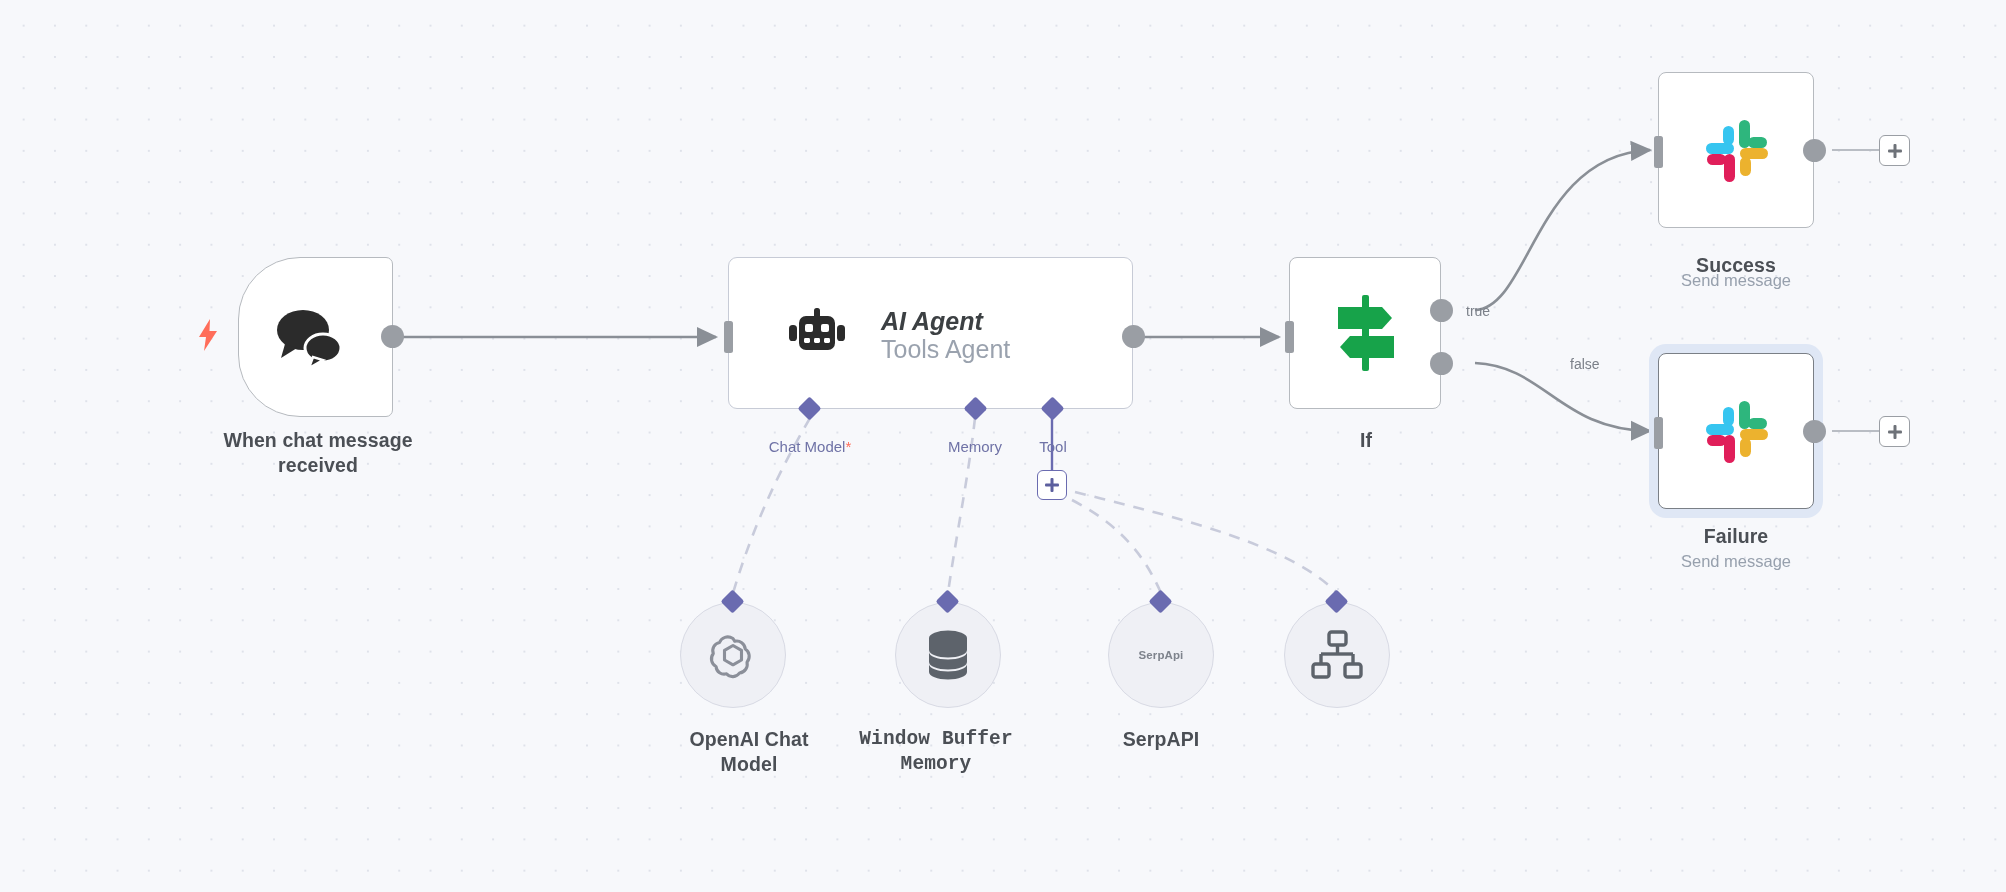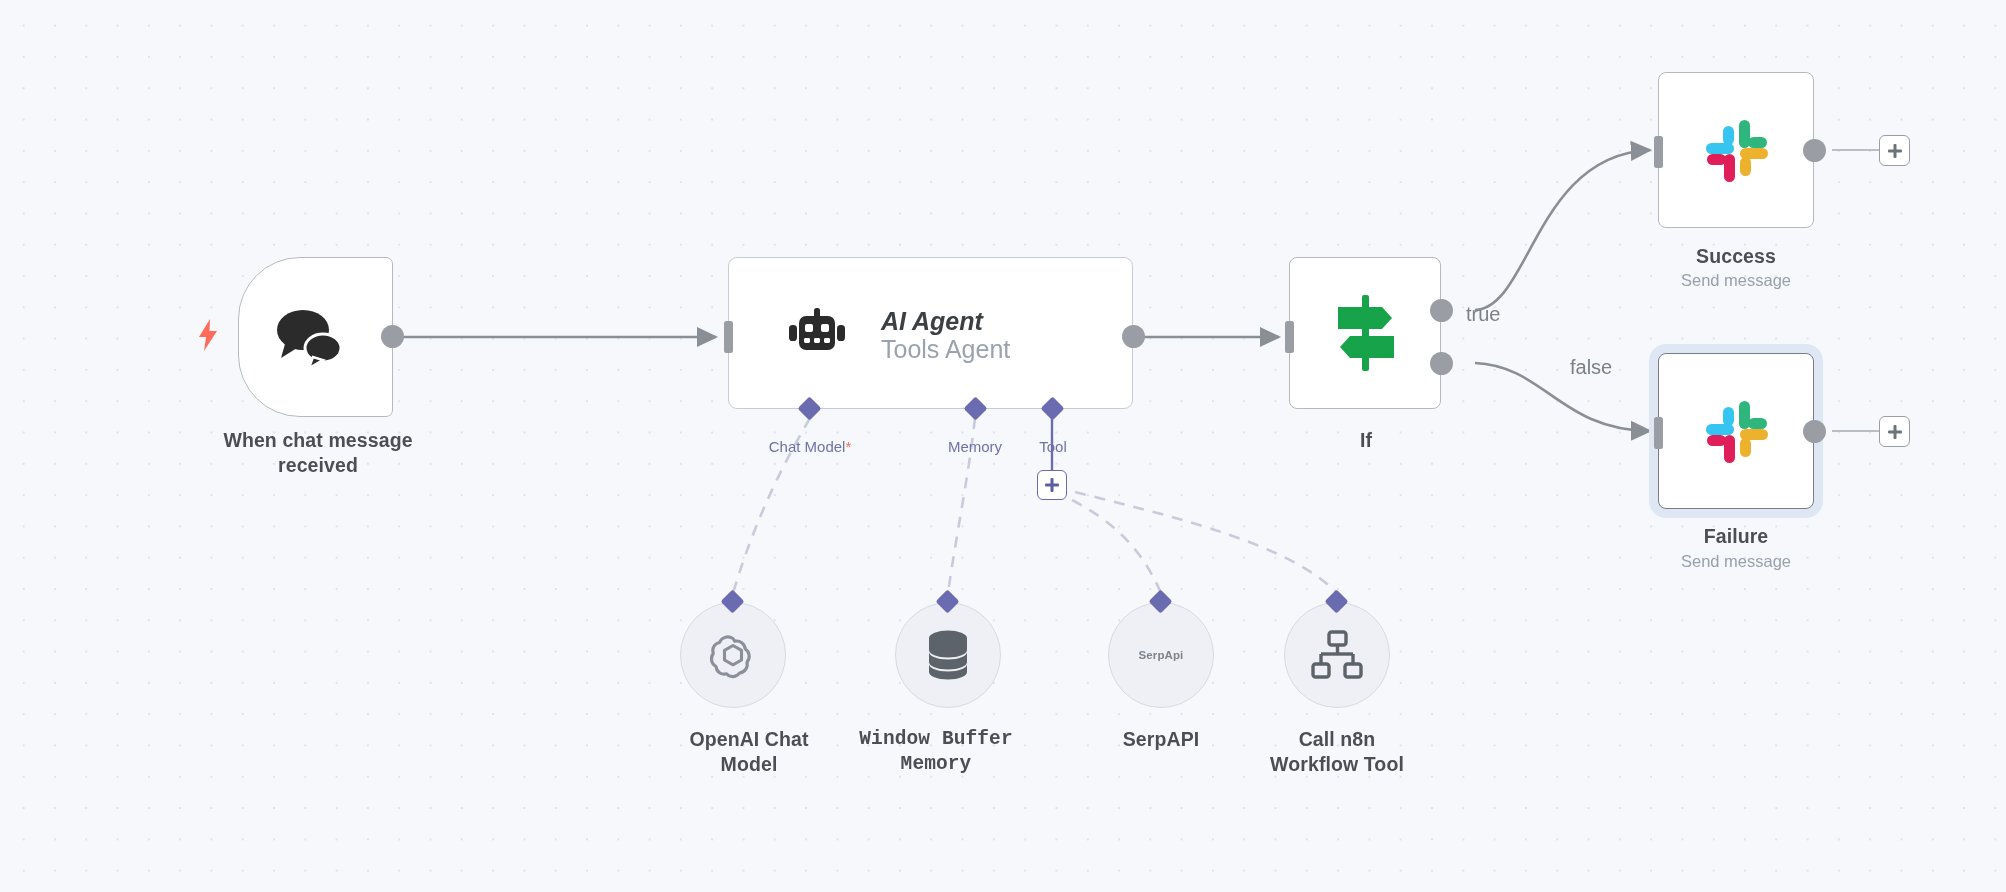--- a/index.html
+++ b/index.html
@@ -94,21 +94,21 @@
   }
   .port-out {
     position: absolute;
     width: 23px;
     height: 23px;
     background: #9a9ea4;
     border-radius: 50%;
   }
   .port-out-label {
     position: absolute;
-    font-size: 20px;
+    font-size: 14px;
     color: #7b8089;
     white-space: nowrap;
   }
 
   
   .diamond {
     position: absolute;
     width: 17px;
     height: 17px;
     background: #6a6bb0;
@@ -325,21 +325,21 @@
         <rect x="42" y="36" width="28" height="11" rx="5.5" fill="#ecb22e"></rect>
         <rect x="42" y="45" width="11" height="19" rx="5.5" fill="#ecb22e"></rect>
         <rect x="26" y="42" width="11" height="28" rx="5.5" fill="#e01e5a"></rect>
         <rect x="9" y="42" width="19" height="11" rx="5.5" fill="#e01e5a"></rect>
       </svg>
     </div>
   </div>
   <div class="port-in" style="left:1654px; top:136px;"></div>
   <div class="port-out" style="left:1803px; top:139px;"></div>
   <div class="plus-btn" style="left:1879px; top:135px;"></div>
-  <div class="node-label" style="left:1636px; top:244px; width:200px;">Success</div>
+  <div class="node-label" style="left:1636px; top:253px; width:200px;">Success</div>
   <div class="node-sublabel" style="left:1636px; top:269px; width:200px;">Send message</div>
 
   <div class="node selected-halo" style="left:1658px; top:353px; width:156px; height:156px;">
     <div class="icon-wrap" style="left:38px; top:38px; width:80px; height:80px;">
       <svg width="78" height="78" viewBox="0 0 78 78">
         <rect x="8" y="31" width="28" height="11" rx="5.5" fill="#36c5f0"></rect>
         <rect x="25" y="14" width="11" height="19" rx="5.5" fill="#36c5f0"></rect>
         <rect x="41" y="8" width="11" height="28" rx="5.5" fill="#2eb67d"></rect>
         <rect x="50" y="25" width="19" height="11" rx="5.5" fill="#2eb67d"></rect>
         <rect x="42" y="36" width="28" height="11" rx="5.5" fill="#ecb22e"></rect>
@@ -398,16 +398,14 @@
         <rect x="3" y="34" width="16" height="13" rx="2.6" fill="none" stroke="#5d636b" stroke-width="3.4"></rect>
         <rect x="35" y="34" width="16" height="13" rx="2.6" fill="none" stroke="#5d636b" stroke-width="3.4"></rect>
         <path d="M27.5 15 L27.5 24" stroke="#5d636b" stroke-width="3.4"></path>
         <path d="M11 24 L43 24" stroke="#5d636b" stroke-width="3.4"></path>
         <path d="M11 24 L11 34" stroke="#5d636b" stroke-width="3.4"></path>
         <path d="M43 24 L43 34" stroke="#5d636b" stroke-width="3.4"></path>
       </svg>
     </div>
   </div>
   <div class="diamond" style="left:1328px; top:593px;"></div>
-  <div class="node-label" style="left:1237px; top:727px; width:200px;">Call n8n
-Workflow Tool</div>
 
 </div>
 
 </body></html>

